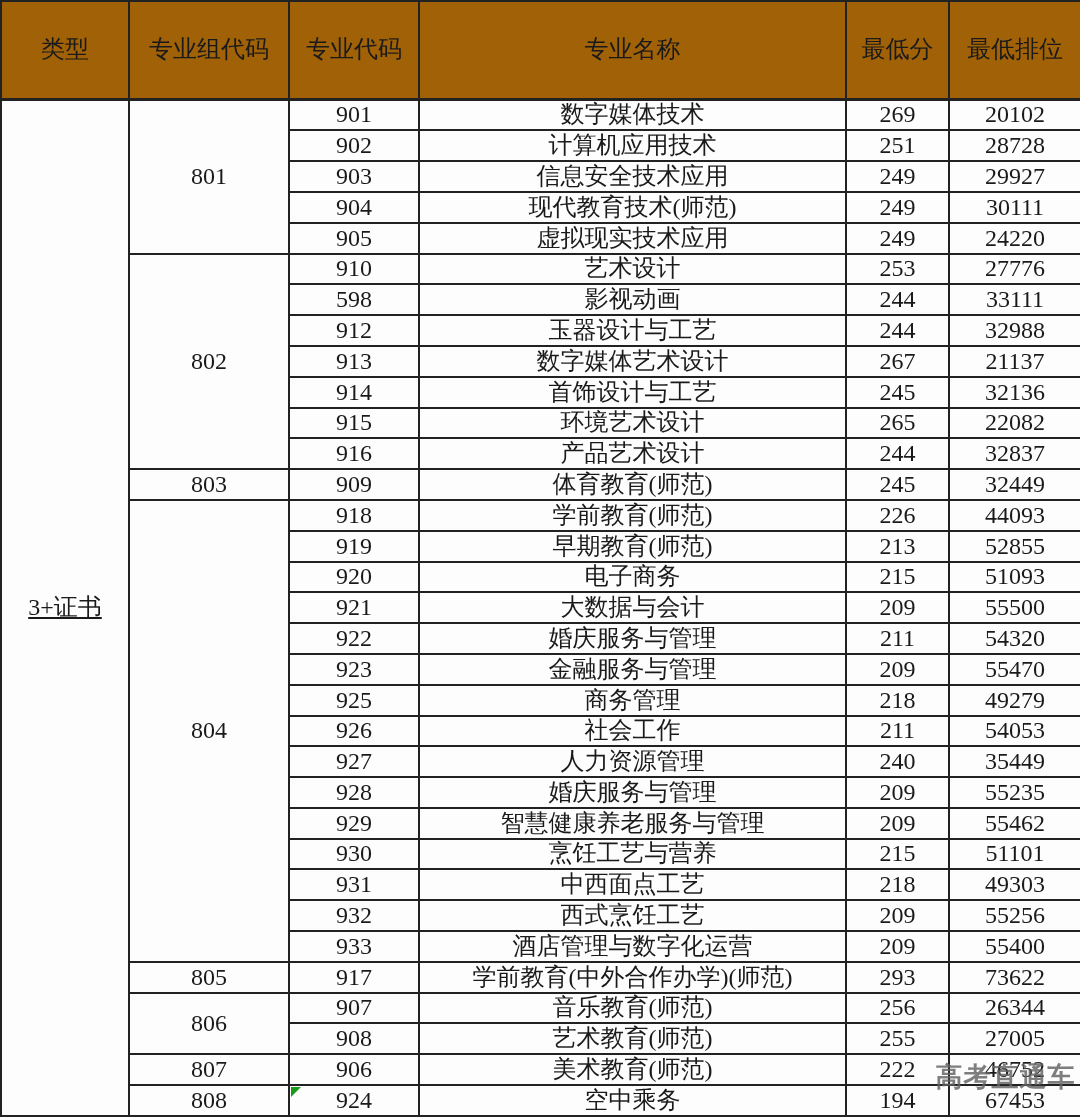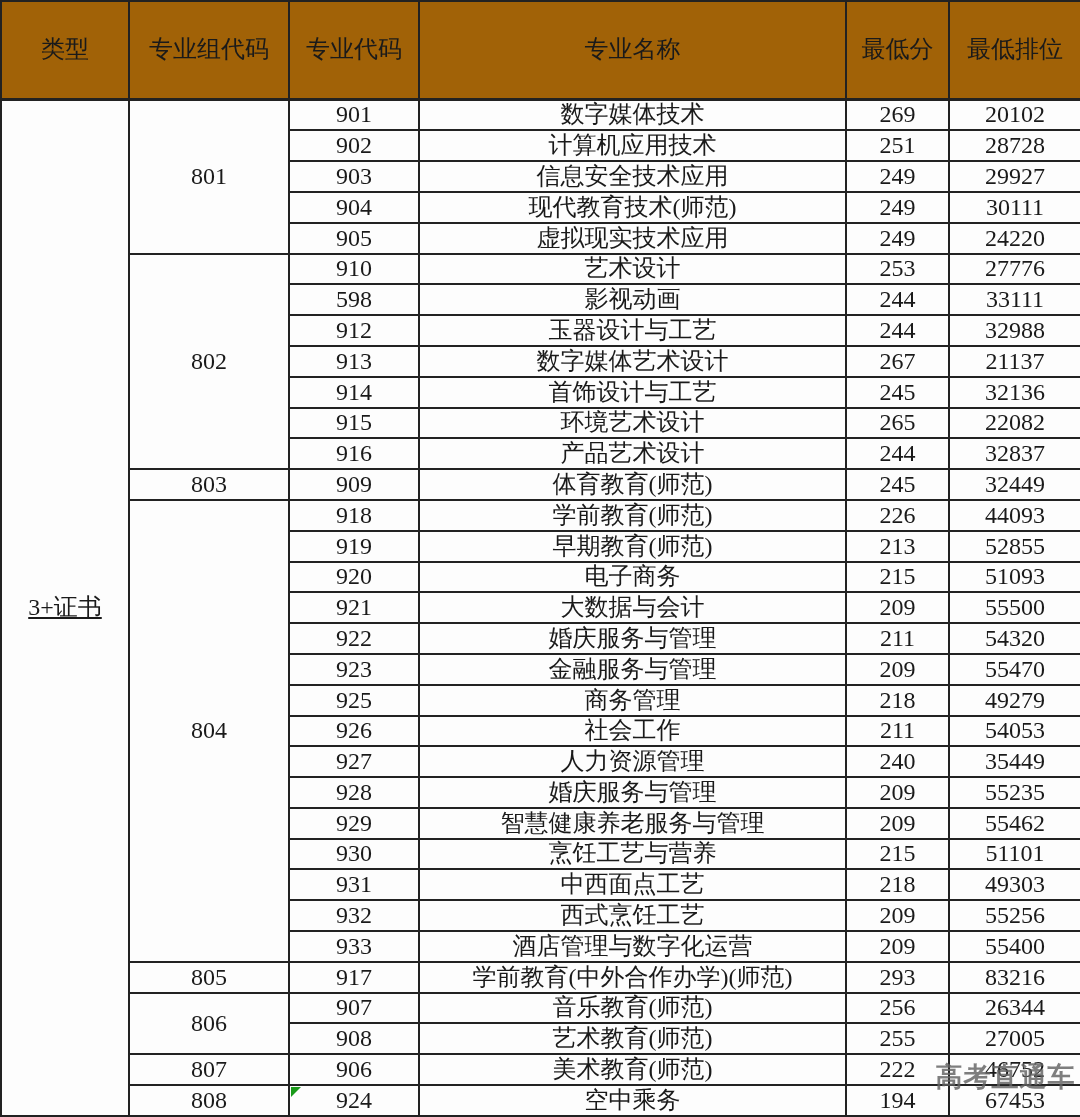--- a/index.html
+++ b/index.html
@@ -254,21 +254,21 @@
           <td>933</td>
           <td>酒店管理与数字化运营</td>
           <td>209</td>
           <td>55400</td>
         </tr>
         <tr>
           <td rowspan="1" class="group-cell">805</td>
           <td>917</td>
           <td>学前教育(中外合作办学)(师范)</td>
           <td>293</td>
-          <td>83216</td>
+          <td>73622</td>
         </tr>
         <tr>
           <td rowspan="2" class="group-cell">806</td>
           <td>907</td>
           <td>音乐教育(师范)</td>
           <td>256</td>
           <td>26344</td>
         </tr>
         <tr>
           <td>908</td>

